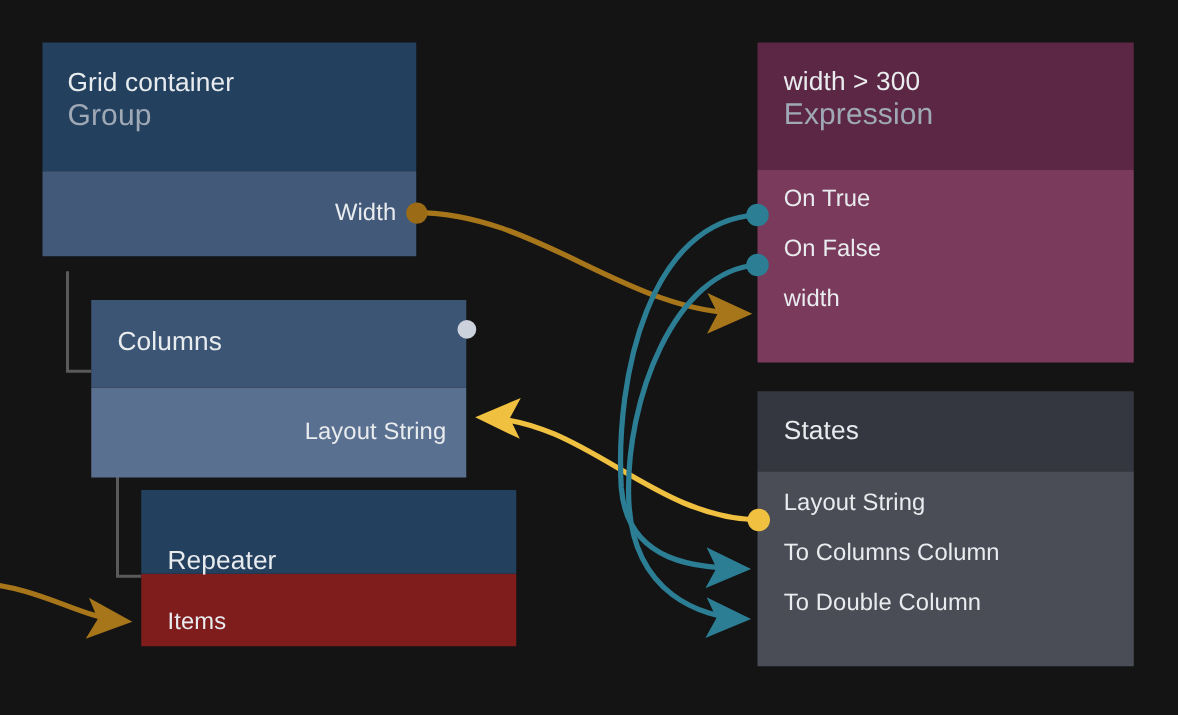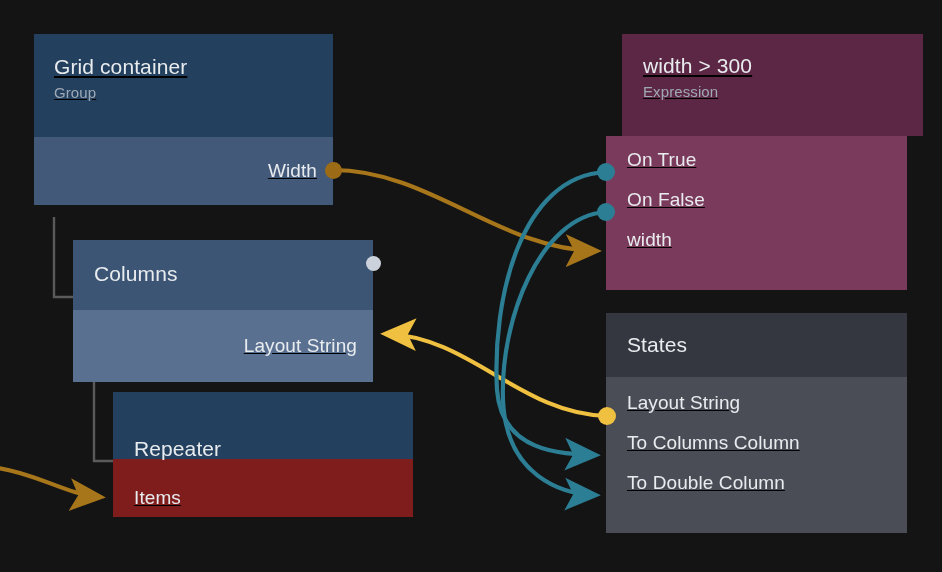--- a/index.html
+++ b/index.html
@@ -3,29 +3,29 @@
 <meta charset="utf-8">
 <style>
   html,body{margin:0;padding:0;background:#141414;}
   body{
     width:942px;height:572px;overflow:hidden;position:relative;
     font-family:"Liberation Sans","DejaVu Sans",sans-serif;
     background:#141414;
   }
   #canvas{position:absolute;inset:0;width:942px;height:572px;}
   #edges{position:absolute;left:0;top:0;width:942px;height:572px;pointer-events:none;}
-  .node{position:absolute;box-sizing:border-box;text-decoration:underline;}
+  .node{position:absolute;box-sizing:border-box;}
   .node-header{box-sizing:border-box;width:100%;}
   .node-body{box-sizing:border-box;width:100%;}
   .node-title{
     color:#e9ecef;font-size:21px;line-height:26px;font-weight:400;
     white-space:nowrap;letter-spacing:.1px;
   }
   .node-subtitle{
-    color:#9fa8b5;font-size:15px;line-height:26px;font-weight:400;
+    color:#9fa8b5;font-size:24px;line-height:26px;font-weight:400;
     white-space:nowrap;letter-spacing:.1px;
   }
   .port-row{
     position:relative;height:40px;display:flex;align-items:center;
     color:#e9ecef;font-size:19px;white-space:nowrap;letter-spacing:.1px;
   }
   .port-row.right{justify-content:flex-end;}
   .port-row.left{justify-content:flex-start;}
 
   
@@ -43,21 +43,21 @@
 
   
   #node-repeater{left:113px;top:392px;width:300px;height:145px;}
   #node-repeater .node-header{height:67px;background:#23405e;position:relative;}
   #node-repeater .node-header .node-title{position:absolute;left:21px;top:20px;margin-top:24px;}
   #node-repeater .node-body{height:58px;background:#7f1d1d;}
   #node-repeater .port-row{height:78px;padding-left:21px;}
 
   
   #node-expression{left:606px;top:34px;width:301px;height:256px;}
-  #node-expression .node-header{height:102px;background:#5c2744;padding:19px 0 0 21px;margin-left:16px;}
+  #node-expression .node-header{height:102px;background:#5c2744;padding:19px 0 0 21px;}
   #node-expression .node-body{height:154px;background:#7a3a5c;padding-top:4px;text-align:center;}
   #node-expression .port-row{padding-left:21px;}
 
   
   #node-states{left:606px;top:313px;width:301px;height:220px;}
   #node-states .node-header{height:64px;background:#34373f;position:relative;}
   #node-states .node-header .node-title{position:absolute;left:21px;top:19px;}
   #node-states .node-body{height:156px;background:#4a4d55;padding-top:6px;}
   #node-states .port-row{padding-left:21px;}
 

